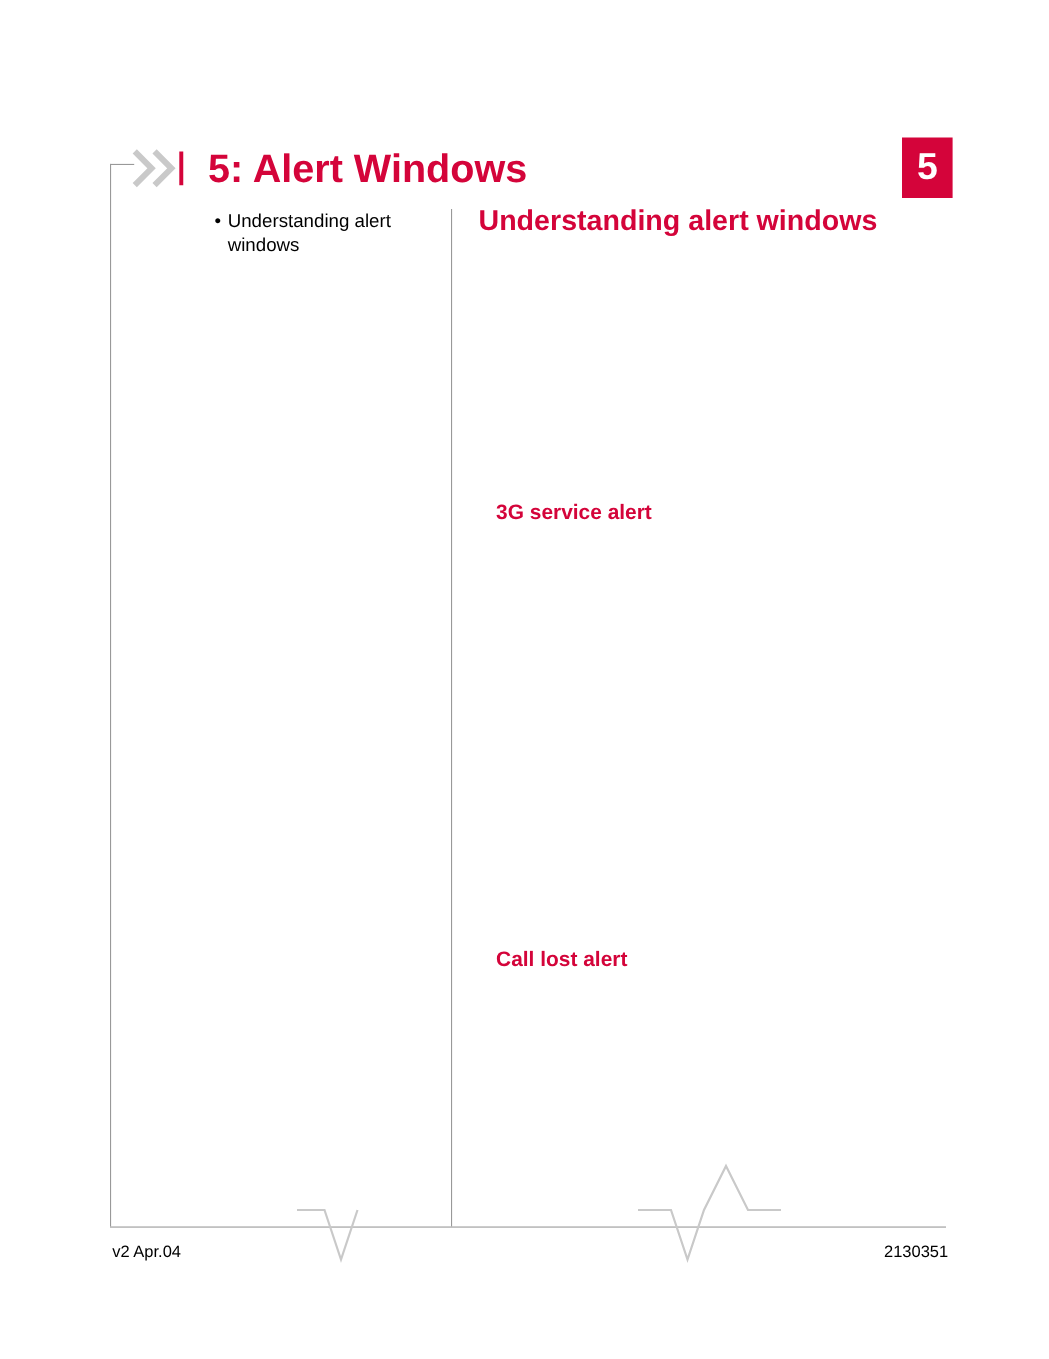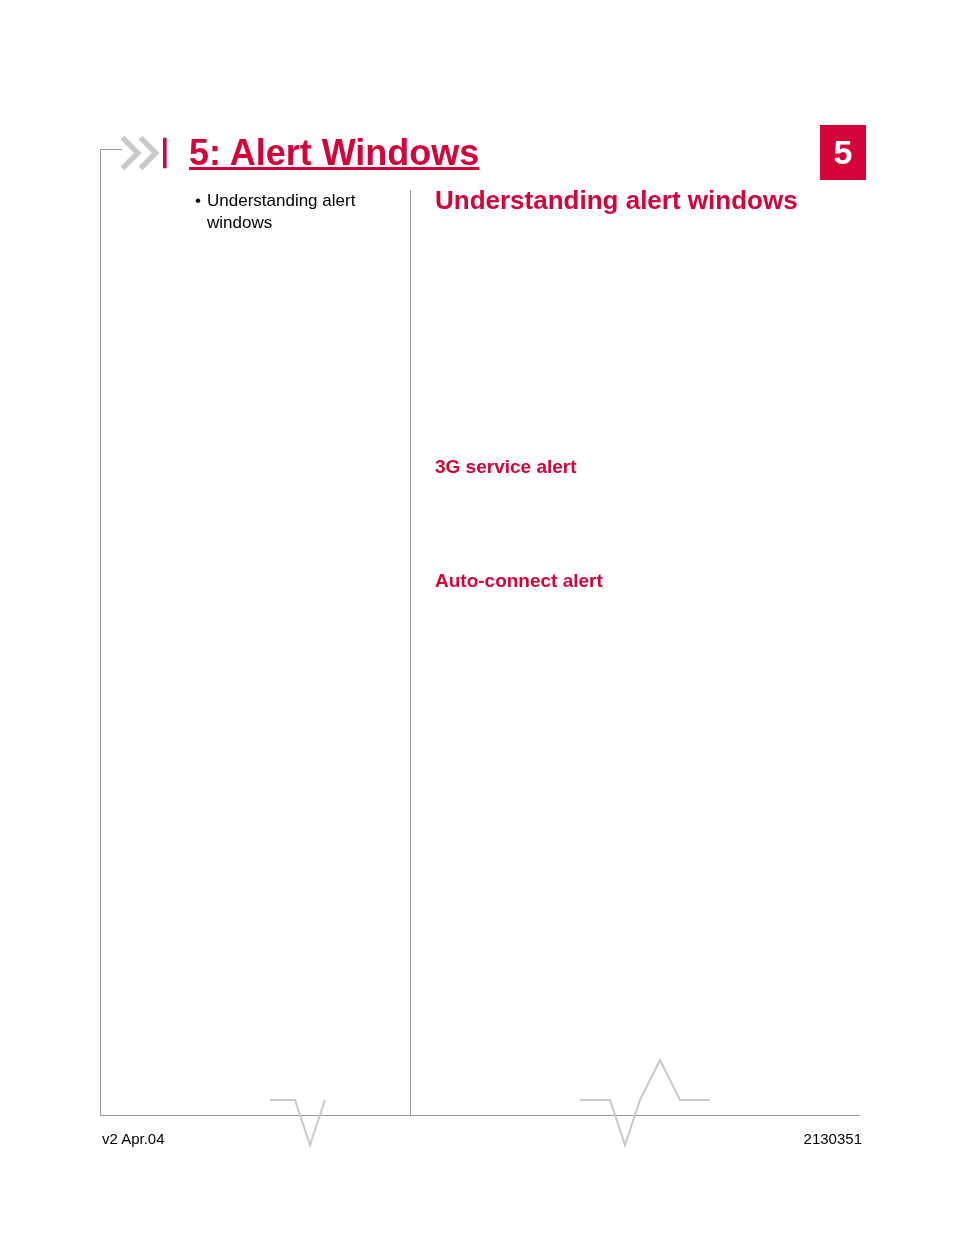--- a/index.html
+++ b/index.html
@@ -48,21 +48,20 @@
   }
   .chevrons svg {
     height: 36px;
     width: auto;
   }
   .title-text {
     font-size: 36px;
     font-weight: bold;
     color: #d4043a;
     margin-left: 6px;
-    text-decoration: underline;
   }
   
   .frame-top {
     position: absolute;
     left: 100px;
     top: 149px;
     width: 22px;
     border-top: 1px solid #999;
   }
   .frame-left {
@@ -116,21 +115,21 @@
   .section-title {
     font-size: 26px;
     font-weight: bold;
     color: #d4043a;
     margin: 0 0 240px 0;
   }
   .alert-heading {
     font-size: 19px;
     font-weight: bold;
     color: #d4043a;
-    margin: 0;
+    margin: 16px;
   }
   .gap-a { height: 92px; }
   .gap-b { height: 130px; }
   
   .footer-left {
     position: absolute;
     left: 102px;
     top: 1130px;
     font-size: 15px;
     color: #000;
@@ -184,23 +183,23 @@
       <span class="toc-bullet">•</span>
       <span class="toc-label">Understanding alert windows</span>
     </div>
   </div>
 
   <div class="content">
     <h2 class="section-title">Understanding alert windows</h2>
 
     <h3 class="alert-heading">3G service alert</h3>
     <div class="gap-a"></div>
-    <h3 class="alert-heading">Auto-connect alert</h3>
     <div class="gap-b"></div>
     <div class="gap-b"></div>
+    <h3 class="alert-heading">Call lost alert</h3>
     <div class="gap-b"></div>
   </div>
 
   <svg class="zig" viewBox="0 0 954 120" preserveAspectRatio="none">
     <polyline points="270,50 295,50 310,95 325,50" fill="none" stroke="#c9c9c9" stroke-width="2"></polyline>
     <polyline points="580,50 610,50 625,95 640,50 660,10 680,50 710,50" fill="none" stroke="#c9c9c9" stroke-width="2"></polyline>
   </svg>
 
   <div class="footer-left">v2  Apr.04</div>
   <div class="footer-right">2130351</div>

